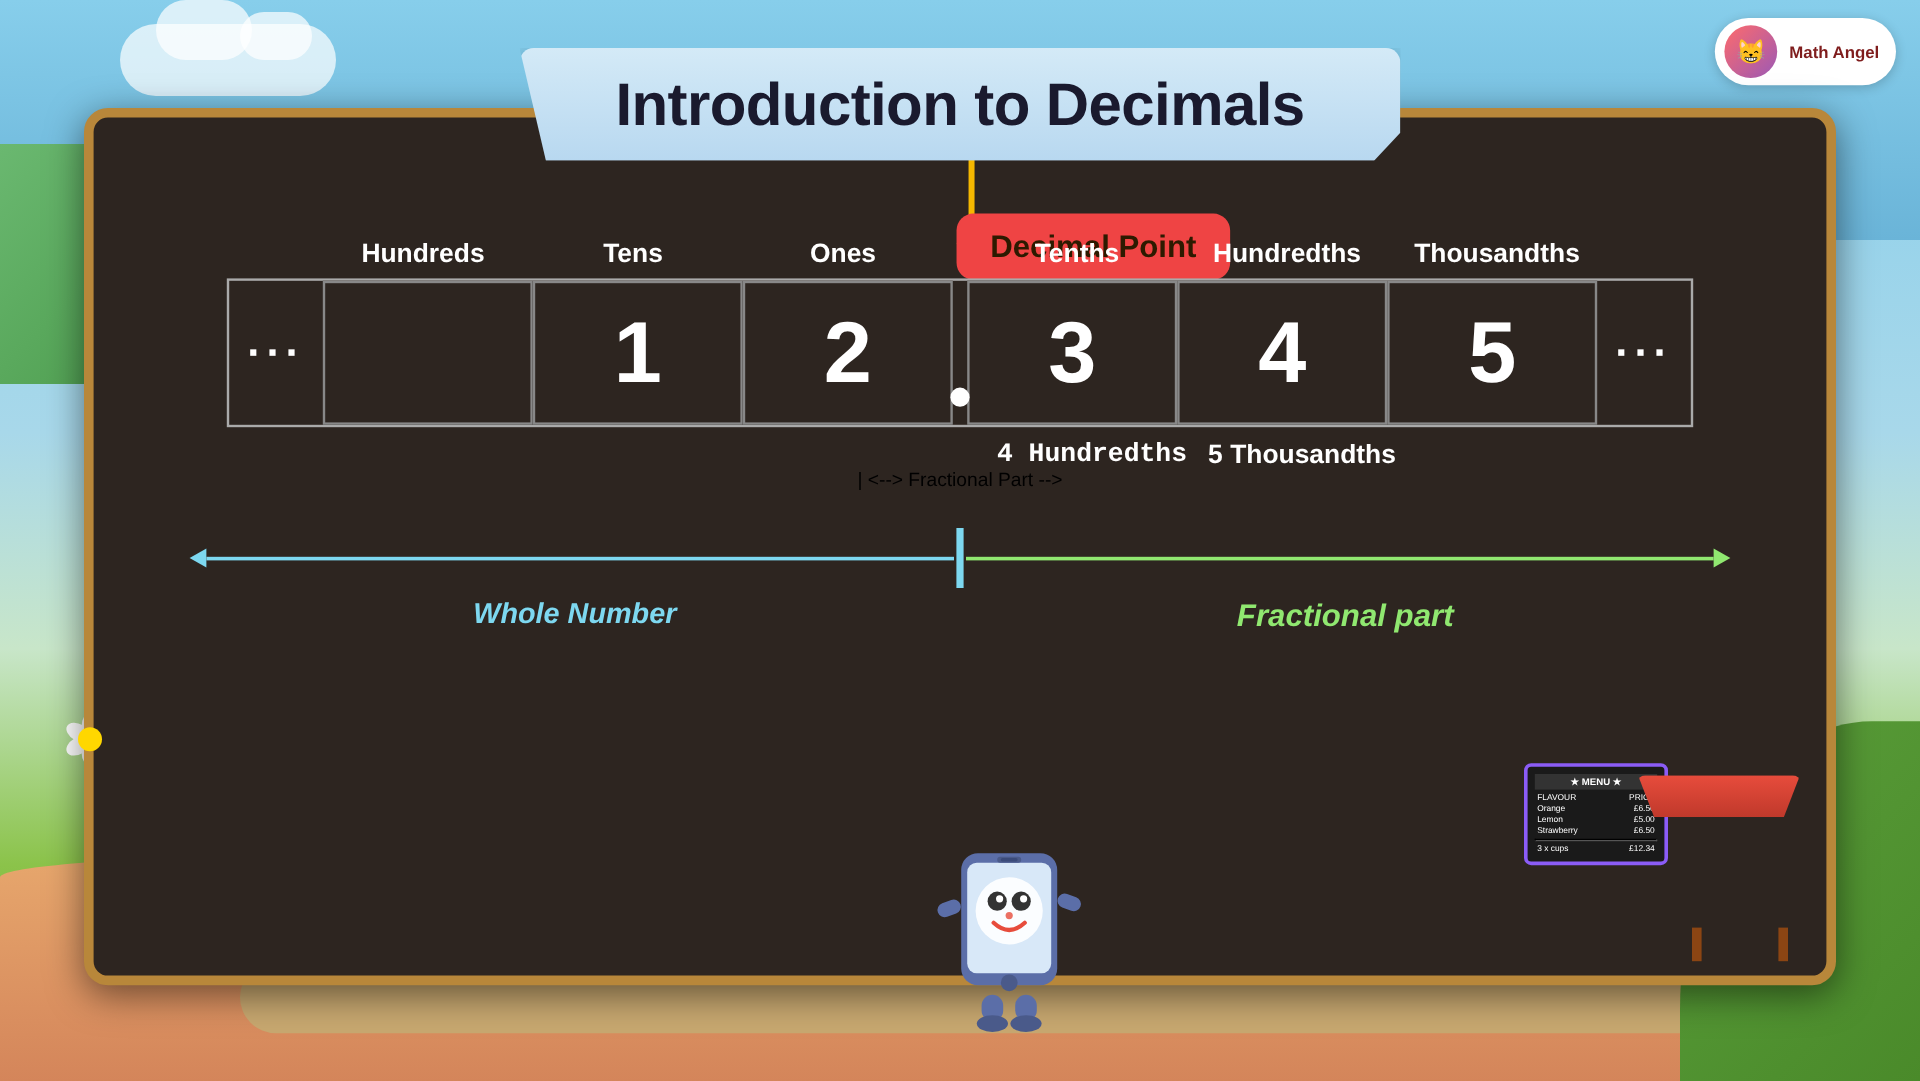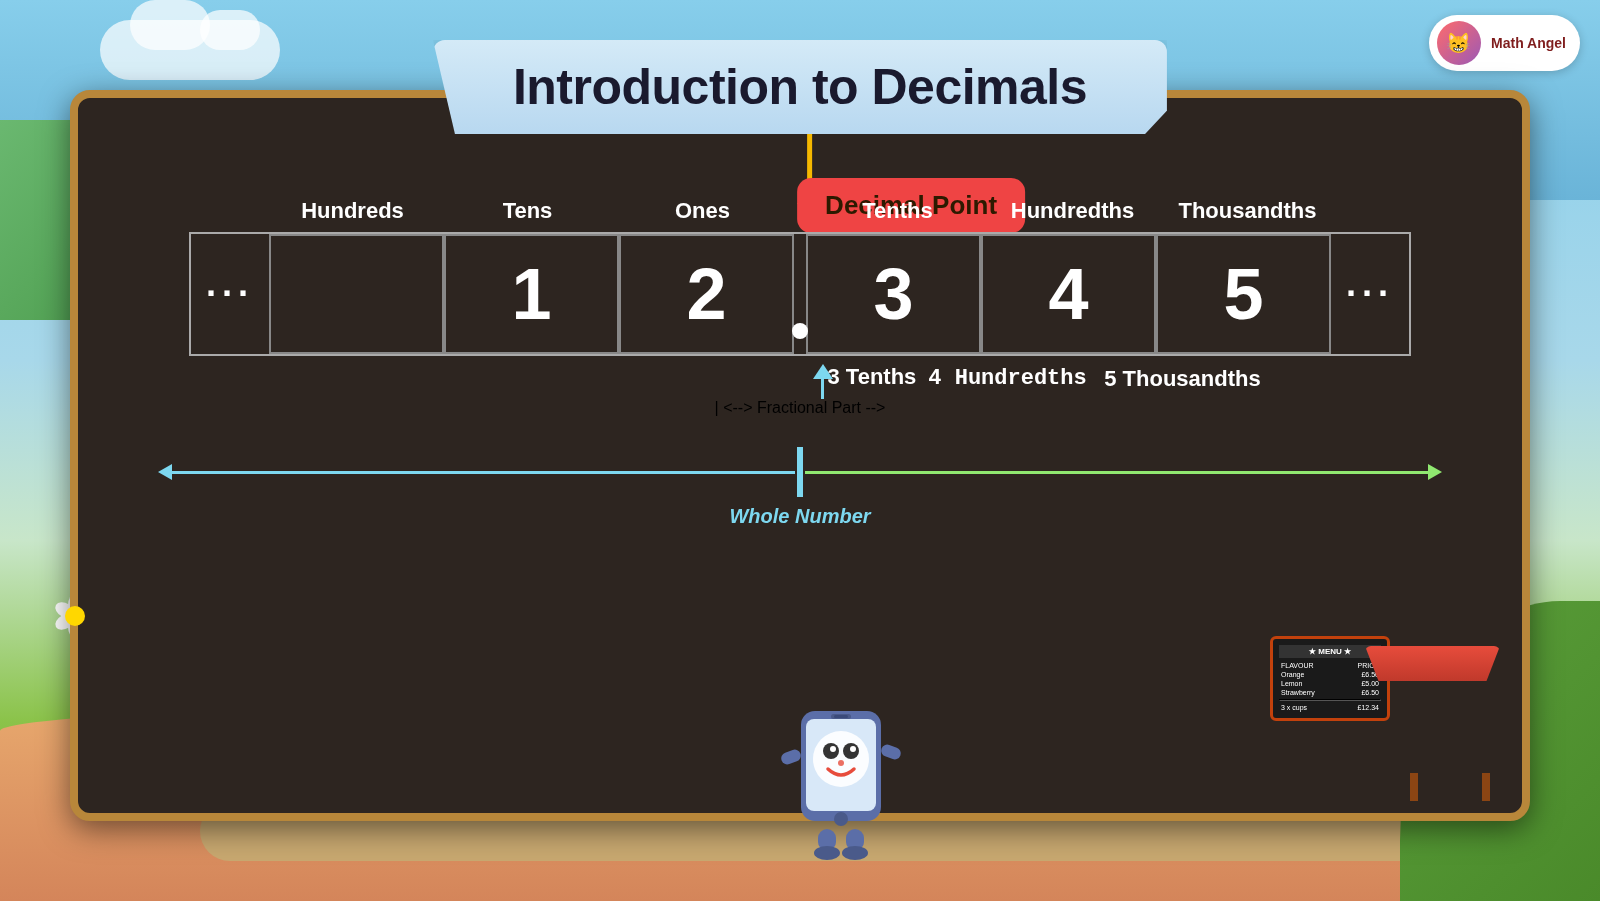--- a/index.html
+++ b/index.html
@@ -297,21 +297,21 @@
 
     
     .menu-board {
       position: absolute;
       bottom: 80px;
       right: 100px;
       width: 120px;
       background: #1a1a1a;
       border-radius: 6px;
       padding: 6px;
-      border: 3px solid #c2410c;
+      border: 3px solid #8b5cf6;
     }
 
     .menu-board-title {
       color: white;
       font-size: 8px;
       font-weight: bold;
       text-align: center;
       background: #333;
       padding: 2px;
       margin-bottom: 3px;
@@ -454,27 +454,20 @@
       <div class="grid-cell">
         <span class="digit">5</span>
       </div>
 
       <div class="ellipsis-right">···</div>
     </div>
 
     
     <div style="display:flex; align-items:flex-start; margin-top:8px; margin-left: 395px;">
 
-      <div style="position:relative; width:195px; display:flex; justify-content:center;">
-        <div style="display:flex; flex-direction:column; align-items:center;">
-          <div style="width:0;height:0;border-left:10px solid transparent;border-right:10px solid transparent;border-bottom:15px solid #7dd8f0;"></div>
-          <div style="width:3px;height:20px;background:#7dd8f0;"></div>
-        </div>
-        <span style="position:absolute; top:0; left:50%; transform:translateX(5px); font-size:22px; font-weight:700; color:white; white-space:nowrap;">3 Tenths</span>
-      </div>
       <div style="width:175px; display:flex; justify-content:center; padding-top:0;font-family:Liberation Mono, monospace;">
         <span style="font-size:22px; font-weight:700; color:white; white-space:nowrap; padding-top:2px;">4 Hundredths</span>
       </div>
       <div style="width:175px; display:flex; justify-content:center; padding-top:0;">
         <span style="font-size:22px; font-weight:700; color:white; white-space:nowrap; padding-top:2px;">5 Thousandths</span>
       </div>
     </div>
 
      | &lt;--&gt; Fractional Part --&gt;
     <div style="display:flex; align-items:center; width:100%; margin-top:30px; padding:0 40px;">
@@ -487,21 +480,22 @@
       <div style="width:6px;height:50px;background:#7dd8f0;margin:0 2px;"></div>
 
       <div style="display:flex; align-items:center; flex:1;">
         <div style="height:3px;background:#90e870;flex:1;"></div>
         <div style="width:0;height:0;border-top:8px solid transparent;border-bottom:8px solid transparent;border-left:14px solid #90e870;"></div>
       </div>
     </div>
 
     
     <div style="display:flex; width:100%; margin-top:8px; padding:0 40px;">
-      <div style="flex:1; text-align:center; color:#7dd8f0; font-size:20px; font-style:italic; font-weight:700;">Whole Number</div>
+      <div style="flex:1; text-align:center; color:#7dd8f0; font-size:24px; font-style:italic; font-weight:700;">Whole Number</div>
+      <div style="flex:1; text-align:center; color:#90e870; font-size:26px; font-style:italic; font-weight:700;">Fractional part</div>
     </div>
 
   </div>
 </div>
 
 <div class="robot-character">
   
   <svg width="130" height="185" viewBox="0 0 130 185" xmlns="http://www.w3.org/2000/svg">
 
     <rect x="25" y="30" width="80" height="110" rx="14" ry="14" fill="#5b6ea8"></rect>

